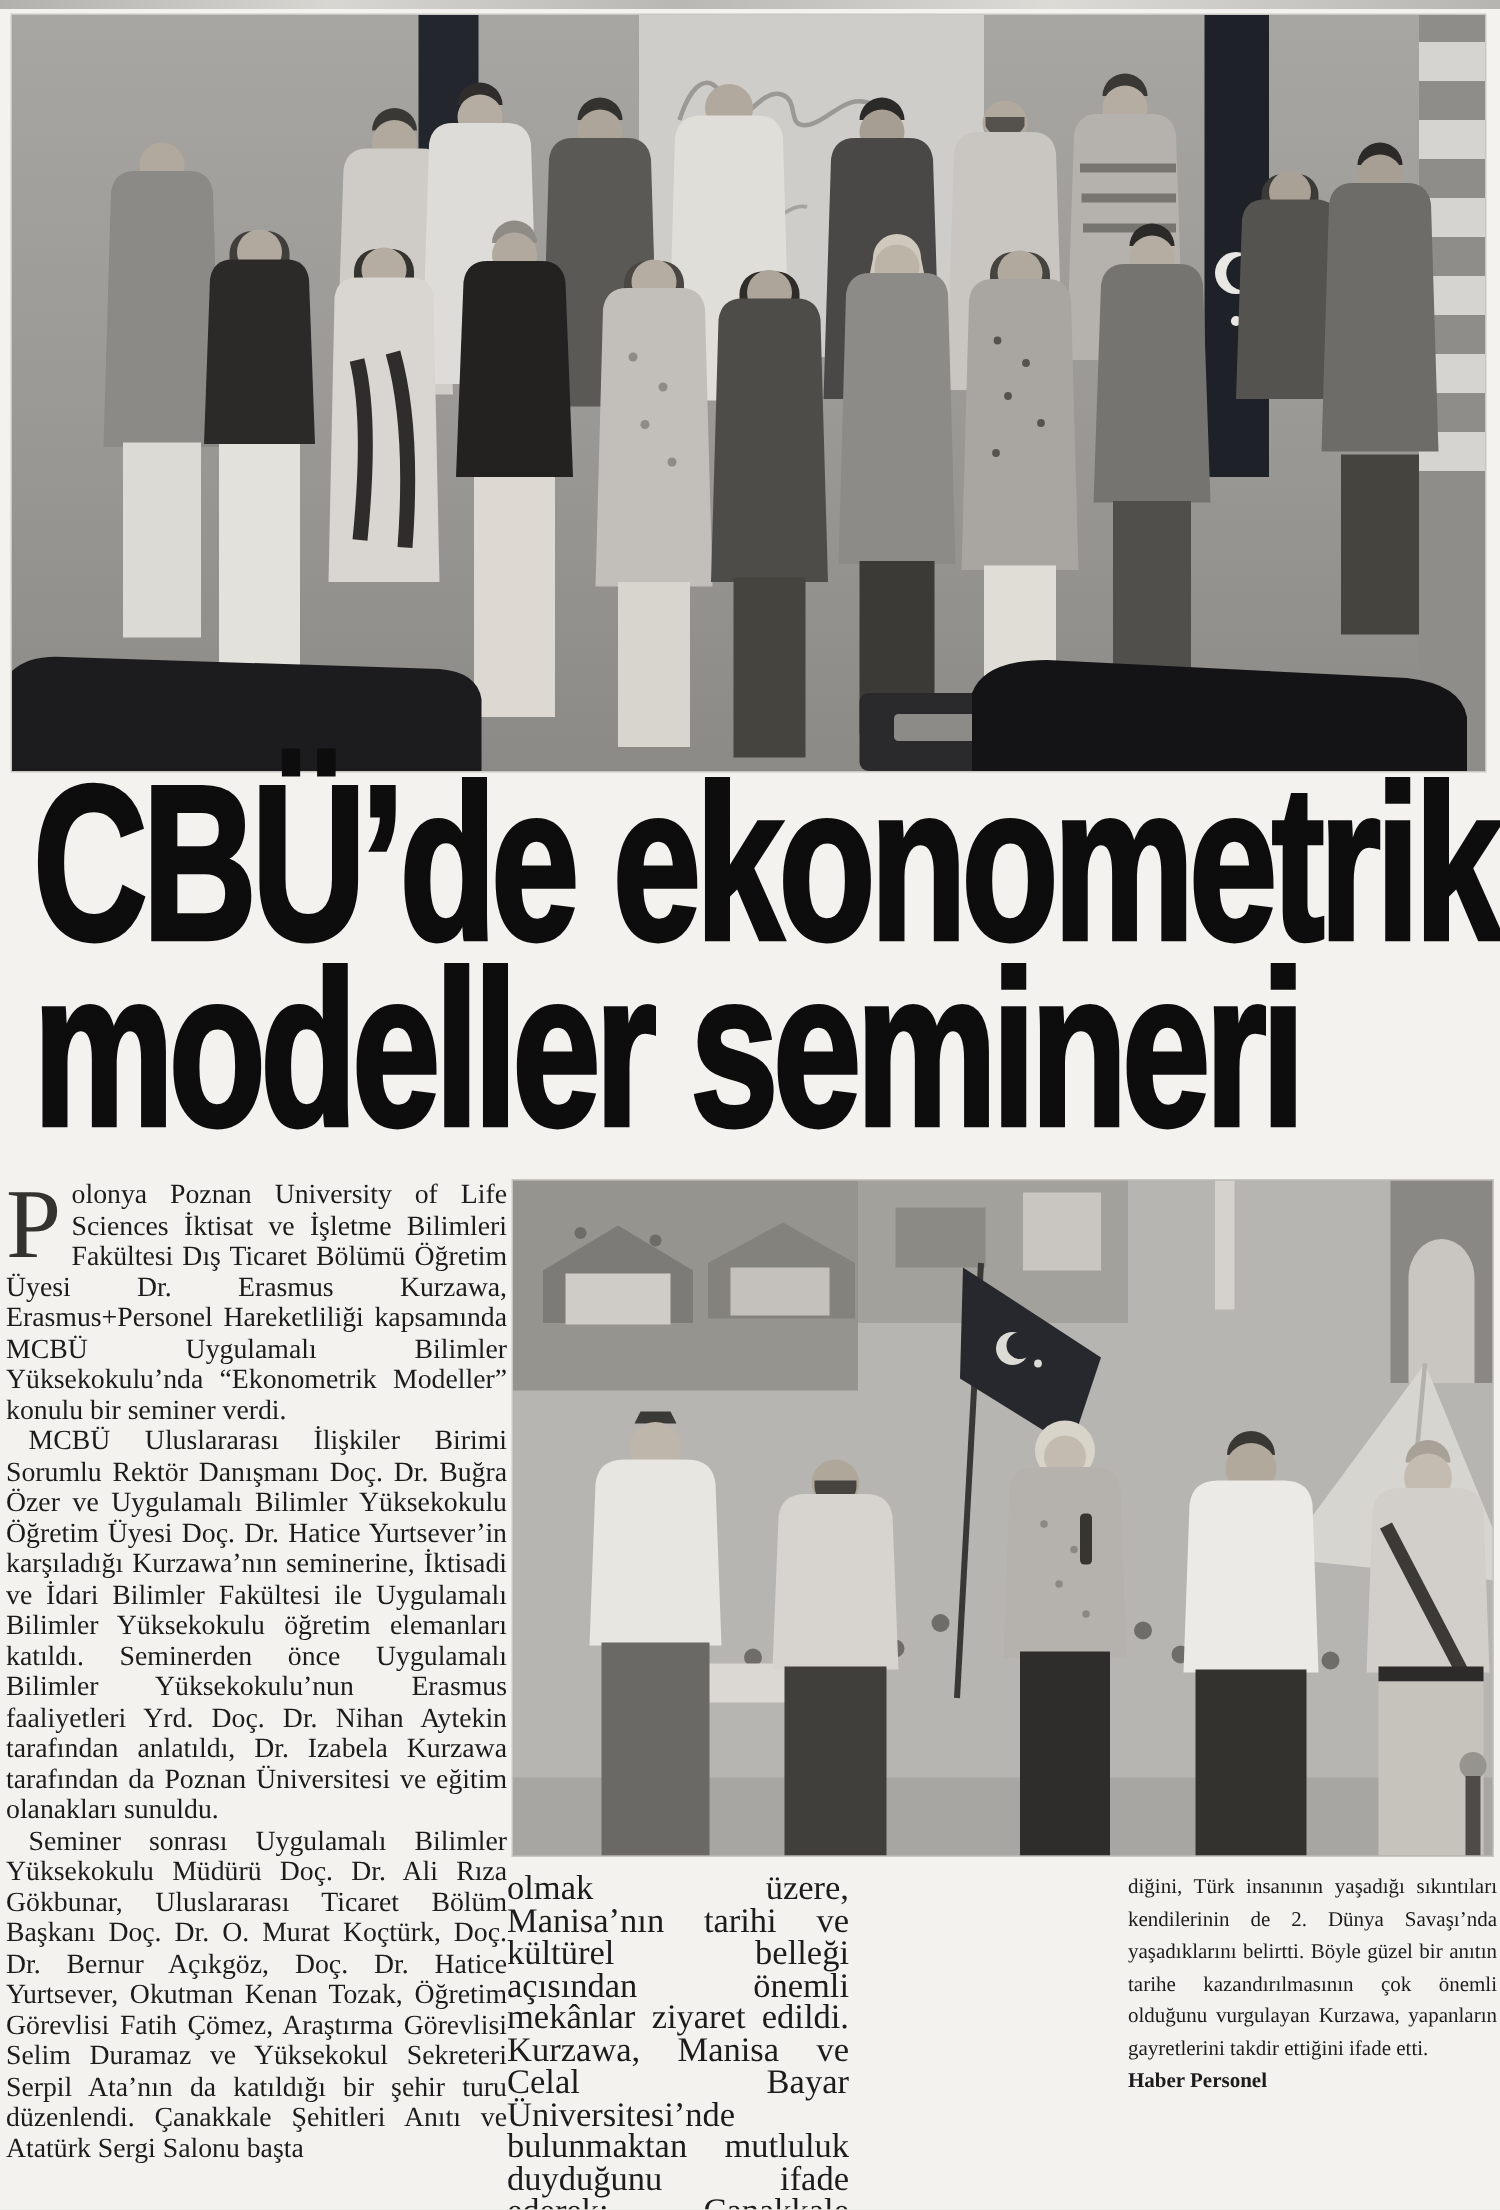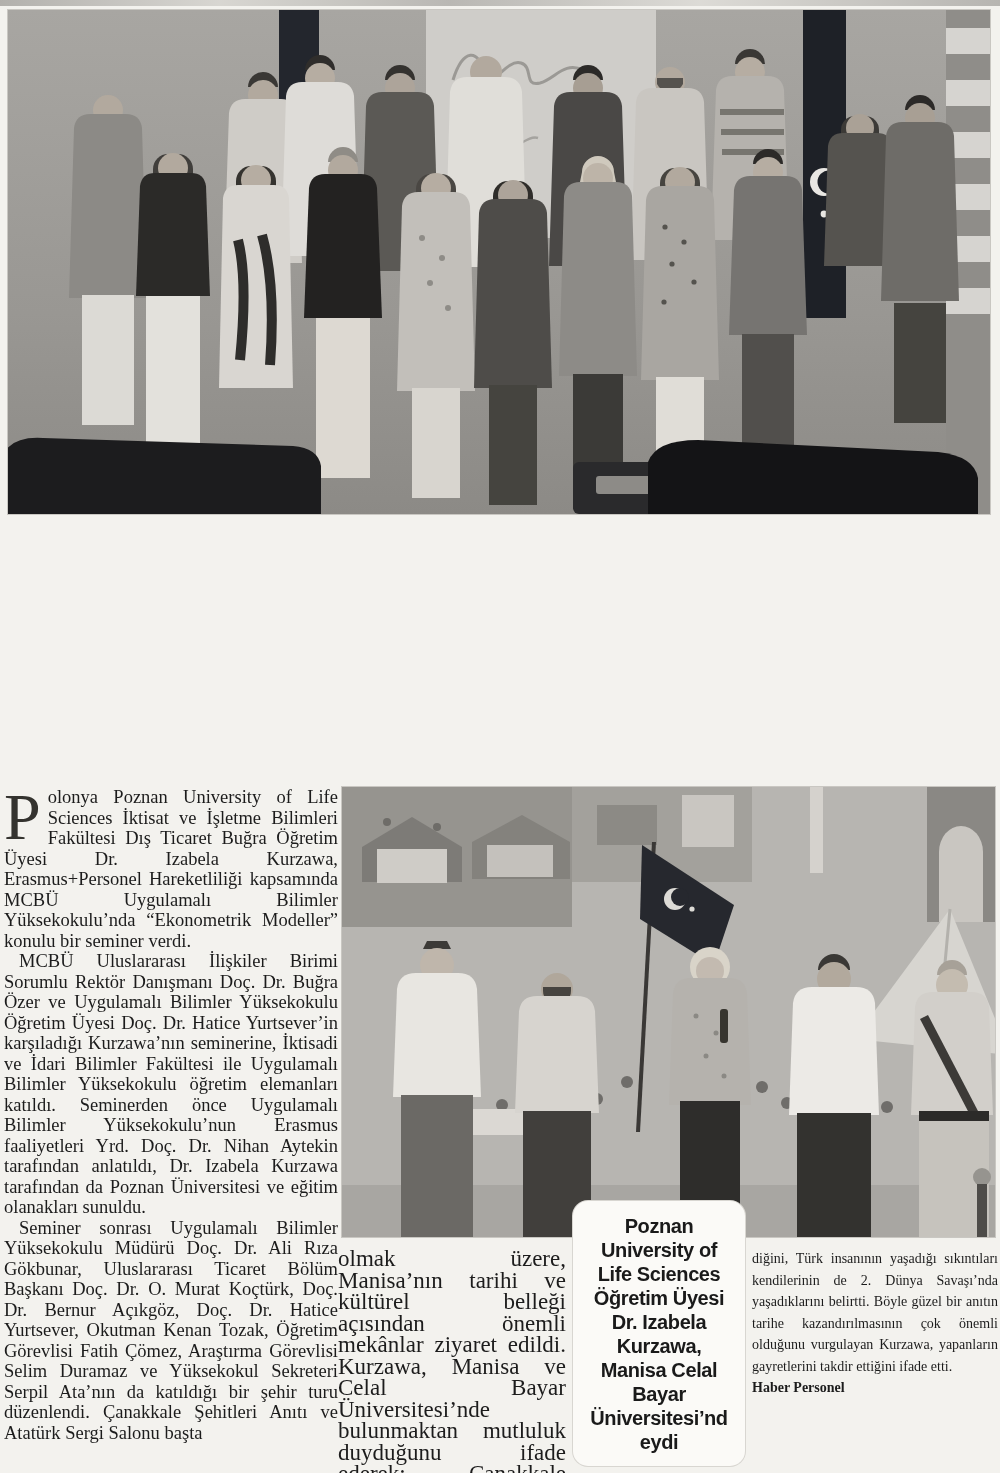--- a/index.html
+++ b/index.html
@@ -197,23 +197,27 @@
 
       <g>
         <path d="M-5,504 v-60 q10,-18 40,-16 l250,8 q25,2 28,20 v48 z" fill="#1c1c1e"></path>
         <rect x="565" y="452" width="130" height="52" rx="6" fill="#2a2a2c"></rect>
         <rect x="588" y="466" width="56" height="18" rx="3" fill="#8d8b87"></rect>
         <path d="M640,504 v-52 q8,-22 50,-22 l240,12 q36,4 40,26 v36 z" fill="#141416"></path>
       </g>
     </svg>
   </figure>
 
+  <h1 class="headline">
+      <span class="hl-line">CBÜ’de ekonometrik</span>
+      <span class="hl-line">modeller semineri</span>
+    </h1>
 
   <div class="col col-left">
-    <p><span class="dropcap">P</span><span>olonya Poznan University of Life Sciences İktisat ve İşletme Bilimleri Fakültesi Dış Ticaret Buğra Öğretim Üyesi Dr. Izabela Kurzawa, Erasmus+Personel Hareketliliği kapsamında MCBÜ Uygulamalı Bilimler Yüksekokulu’nda “Ekonometrik Modeller” konulu bir seminer verdi.</span></p>
+    <p><span class="dropcap">P</span><span>olonya Poznan University of Life Sciences İktisat ve İşletme Bilimleri Fakültesi Dış Ticaret Bölümü Öğretim Üyesi Dr. Erasmus Kurzawa, Erasmus+Personel Hareketliliği kapsamında MCBÜ Uygulamalı Bilimler Yüksekokulu’nda “Ekonometrik Modeller” konulu bir seminer verdi.</span></p>
     <p>MCBÜ Uluslararası İlişkiler Birimi Sorumlu Rektör Danışmanı Doç. Dr. Buğra Özer ve Uygulamalı Bilimler Yüksekokulu Öğretim Üyesi Doç. Dr. Hatice Yurtsever’in karşıladığı Kurzawa’nın seminerine, İktisadi ve İdari Bilimler Fakültesi ile Uygulamalı Bilimler Yüksekokulu öğretim elemanları katıldı. Seminerden önce Uygulamalı Bilimler Yüksekokulu’nun Erasmus faaliyetleri Yrd. Doç. Dr. Nihan Aytekin tarafından anlatıldı, Dr. Izabela Kurzawa tarafından da Poznan Üniversitesi ve eğitim olanakları sunuldu.</p>
     <p>Seminer sonrası Uygulamalı Bilimler Yüksekokulu Müdürü Doç. Dr. Ali Rıza Gökbunar, Uluslararası Ticaret Bölüm Başkanı Doç. Dr. O. Murat Koçtürk, Doç. Dr. Bernur Açıkgöz, Doç. Dr. Hatice Yurtsever, Okutman Kenan Tozak, Öğretim Görevlisi Fatih Çömez, Araştırma Görevlisi Selim Duramaz ve Yüksekokul Sekreteri Serpil Ata’nın da katıldığı bir şehir turu düzenlendi. Çanakkale Şehitleri Anıtı ve Atatürk Sergi Salonu başta</p>
   </div>
 
   <figure class="photo-mid">
     <svg viewBox="0 0 653 450" preserveAspectRatio="none">
       <rect width="653" height="450" fill="#b7b5b1"></rect>
 
       <g>
         <rect x="0" y="0" width="230" height="140" fill="#96948f"></rect>
@@ -301,34 +305,20 @@
           </g>
       </g>
 
       <g>
         <circle cx="640" cy="390" r="9" fill="#96948f"></circle>
         <rect x="635" y="397" width="10" height="53" fill="#4e4c49"></rect>
       </g>
     </svg>
   </figure>
 
-  <aside class="caption-box">
-    <div>
-        <div class="caption-line">Poznan</div>
-        <div class="caption-line">University of</div>
-        <div class="caption-line">Life Sciences</div>
-        <div class="caption-line">Öğretim Üyesi</div>
-        <div class="caption-line">Dr. Izabela</div>
-        <div class="caption-line">Kurzawa,</div>
-        <div class="caption-line">Manisa Celal</div>
-        <div class="caption-line">Bayar</div>
-        <div class="caption-line">Üniversitesi’nd</div>
-        <div class="caption-line">eydi</div>
-      </div>
-  </aside>
 
   <div class="col col-mid">
     <p>olmak üzere, Manisa’nın tarihi ve kültürel belleği açısından önemli mekânlar ziyaret edildi. Kurzawa, Manisa ve Celal Bayar Üniversitesi’nde bulunmaktan mutluluk duyduğunu ifade ederek; Çanakkale Anıtı’nda gördüklerinden çok etkilen-</p>
   </div>
 
   <div class="col col-right">
     <p>diğini, Türk insanının yaşadığı sıkıntıları kendilerinin de 2. Dünya Savaşı’nda yaşadıklarını belirtti. Böyle güzel bir anıtın tarihe kazandırılmasının çok önemli olduğunu vurgulayan Kurzawa, yapanların gayretlerini takdir ettiğini ifade etti.</p>
     <p class="byline">Haber Personel</p>
   </div>
 </div>

